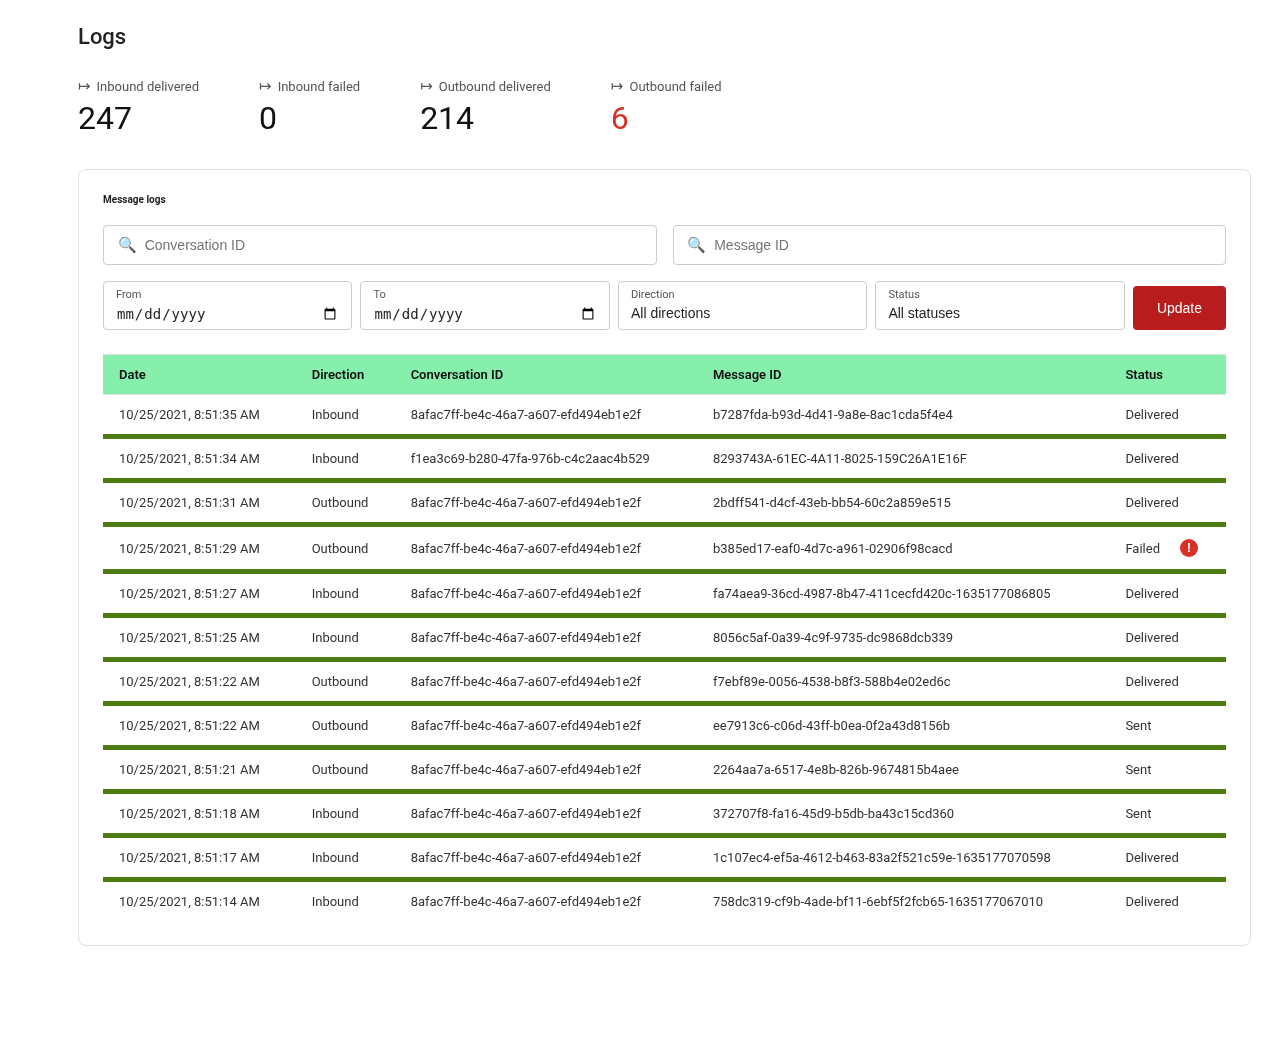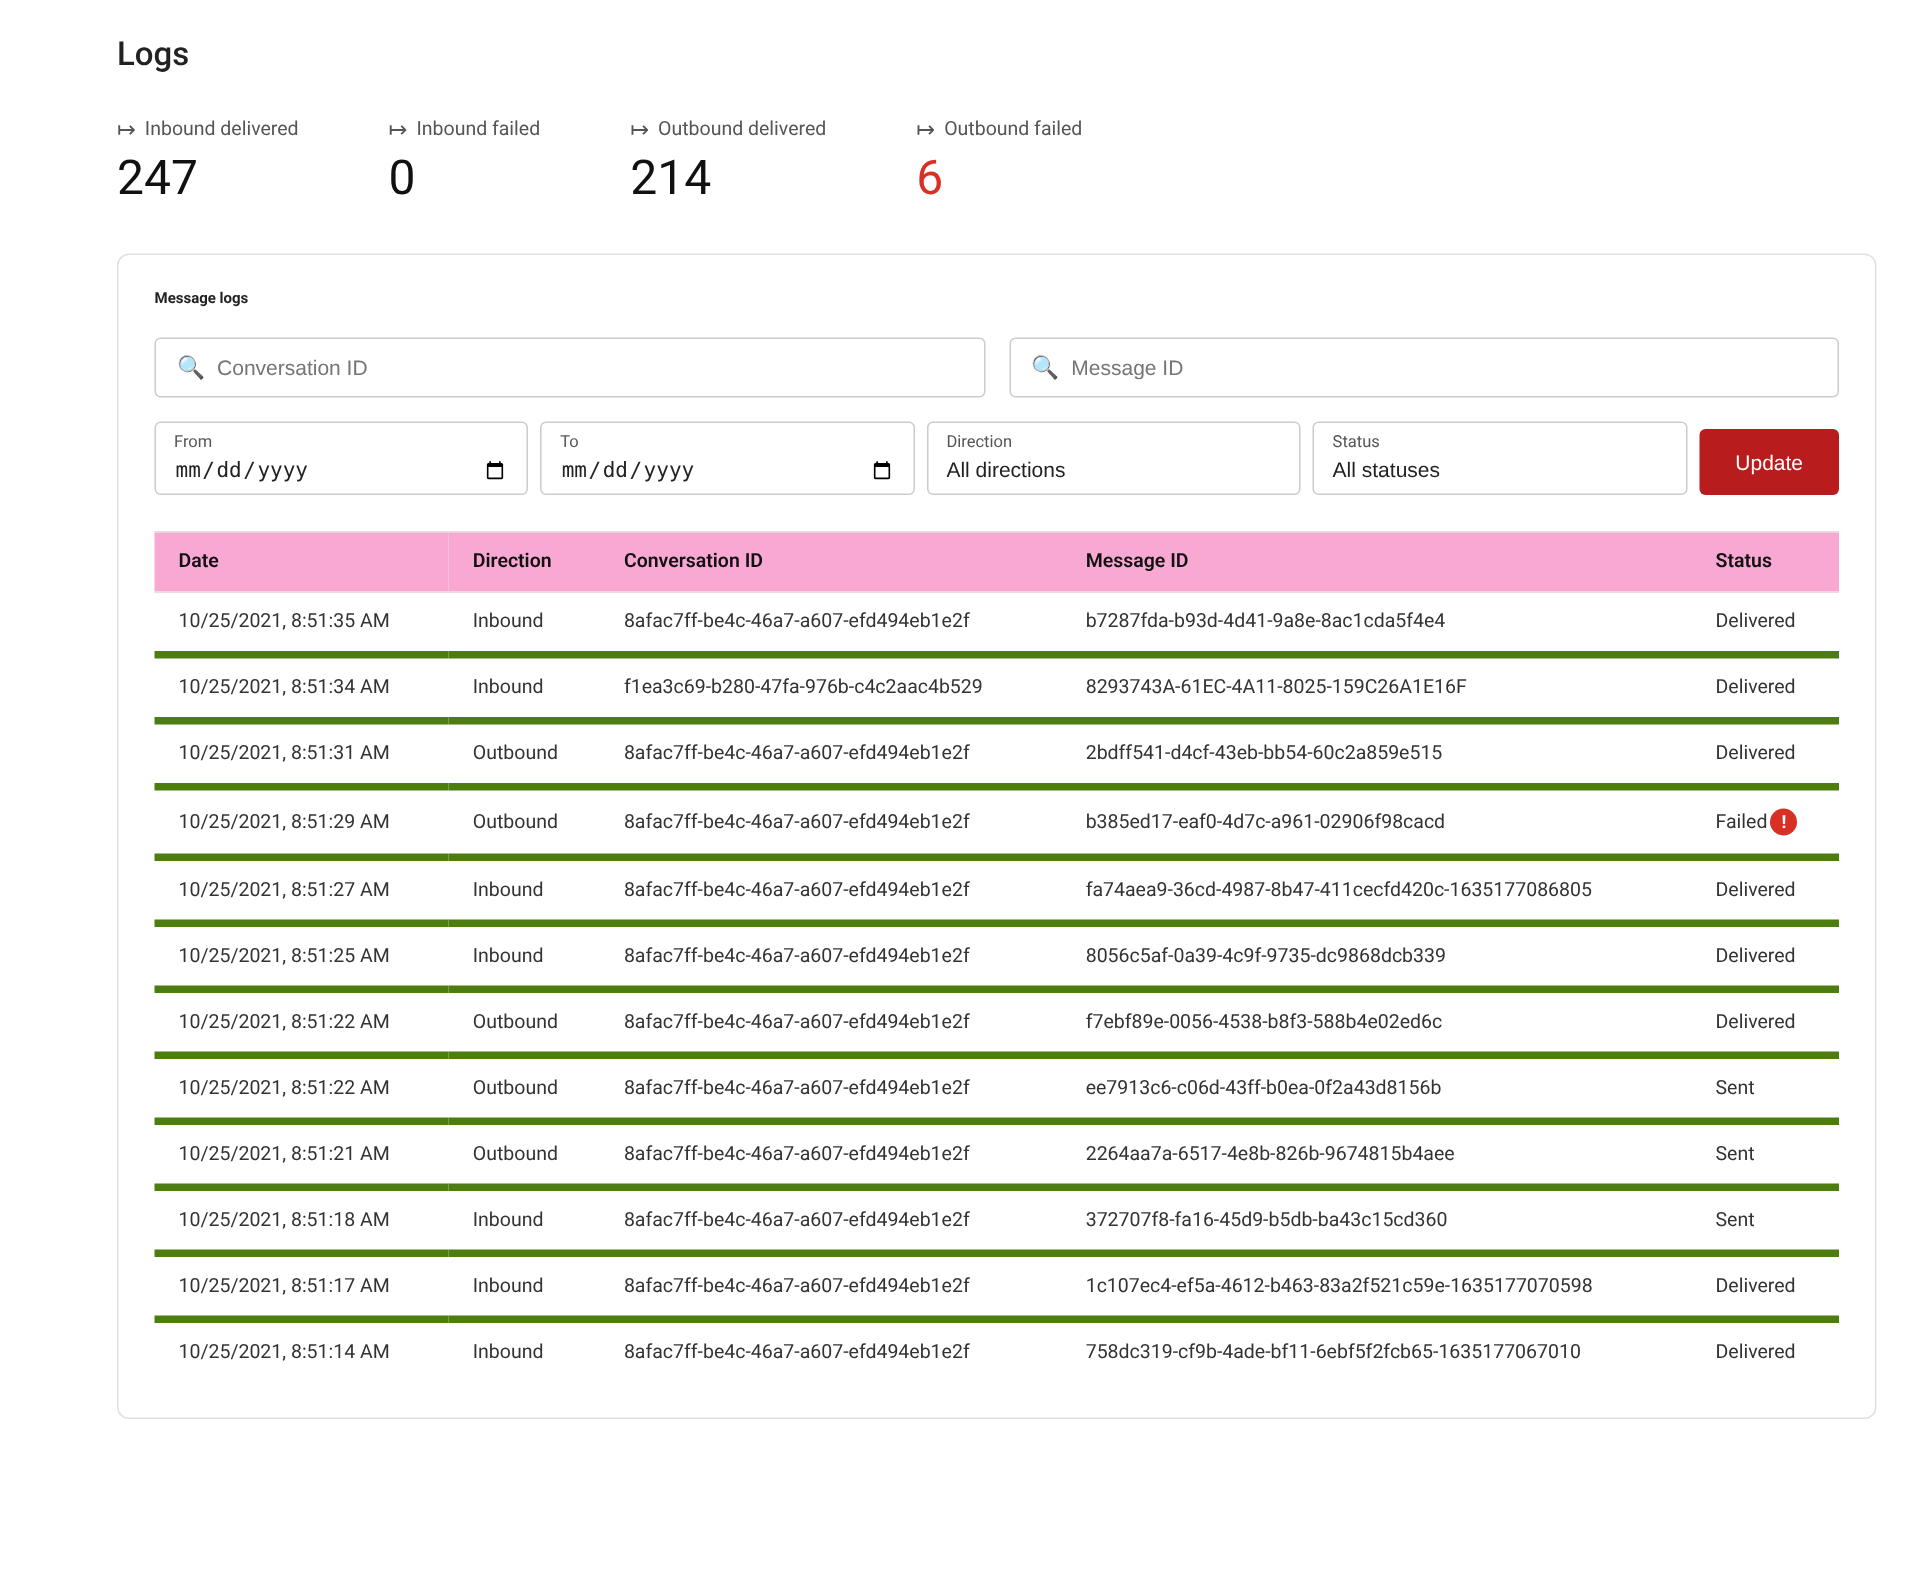--- a/index.html
+++ b/index.html
@@ -31,27 +31,27 @@
     .date-input-wrap input[type="date"] { border: none; outline: none; font-size: 14px; color: #222; background: transparent; width: 100%; }
 
     .select-wrap { display: flex; flex-direction: column; gap: 4px; border: 1px solid #ccc; border-radius: 4px; padding: 6px 12px; flex: 1; position: relative; }
     .select-label { font-size: 11px; color: #555; }
     .select-wrap select { border: none; outline: none; font-size: 14px; color: #222; background: transparent; width: 100%; appearance: none; cursor: pointer; }
 
     .update-btn { background: #b91c1c; color: #fff; border: none; border-radius: 4px; padding: 10px 24px; font-size: 14px; cursor: pointer; white-space: nowrap; align-self: flex-end; height: 44px; }
 
     .table-wrap { border-top: 1px solid #e0e0e0; }
     table { width: 100%; border-collapse: collapse; }
-    thead tr { background: #f9a8d4; }
+    thead tr { background: #86efac; }
     thead th { text-align: left; padding: 12px 16px; font-weight: 600; font-size: 13px; color: #111; border-bottom: 1px solid #e0e0e0; }
     tbody tr { border-bottom: 5px solid #4d7c0f; }
     tbody tr:last-child { border-bottom: none; }
     tbody td { padding: 12px 16px; font-size: 13px; color: #333; vertical-align: middle; }
 
-    .status-cell { display: flex; align-items: center; gap: 2px; }
+    .status-cell { display: flex; align-items: center; gap: 20px; }
     .status-failed-icon { background: #d93025; color: #fff; border-radius: 50%; width: 18px; height: 18px; display: flex; align-items: center; justify-content: center; font-size: 12px; font-weight: bold; flex-shrink: 0; }
 
     .filter-row-2 { display: flex; gap: 8px; align-items: stretch; }
   </style>
 </head>
 <body>
 
 <div class="page">
 
   <h1 class="page-title">Logs</h1>

